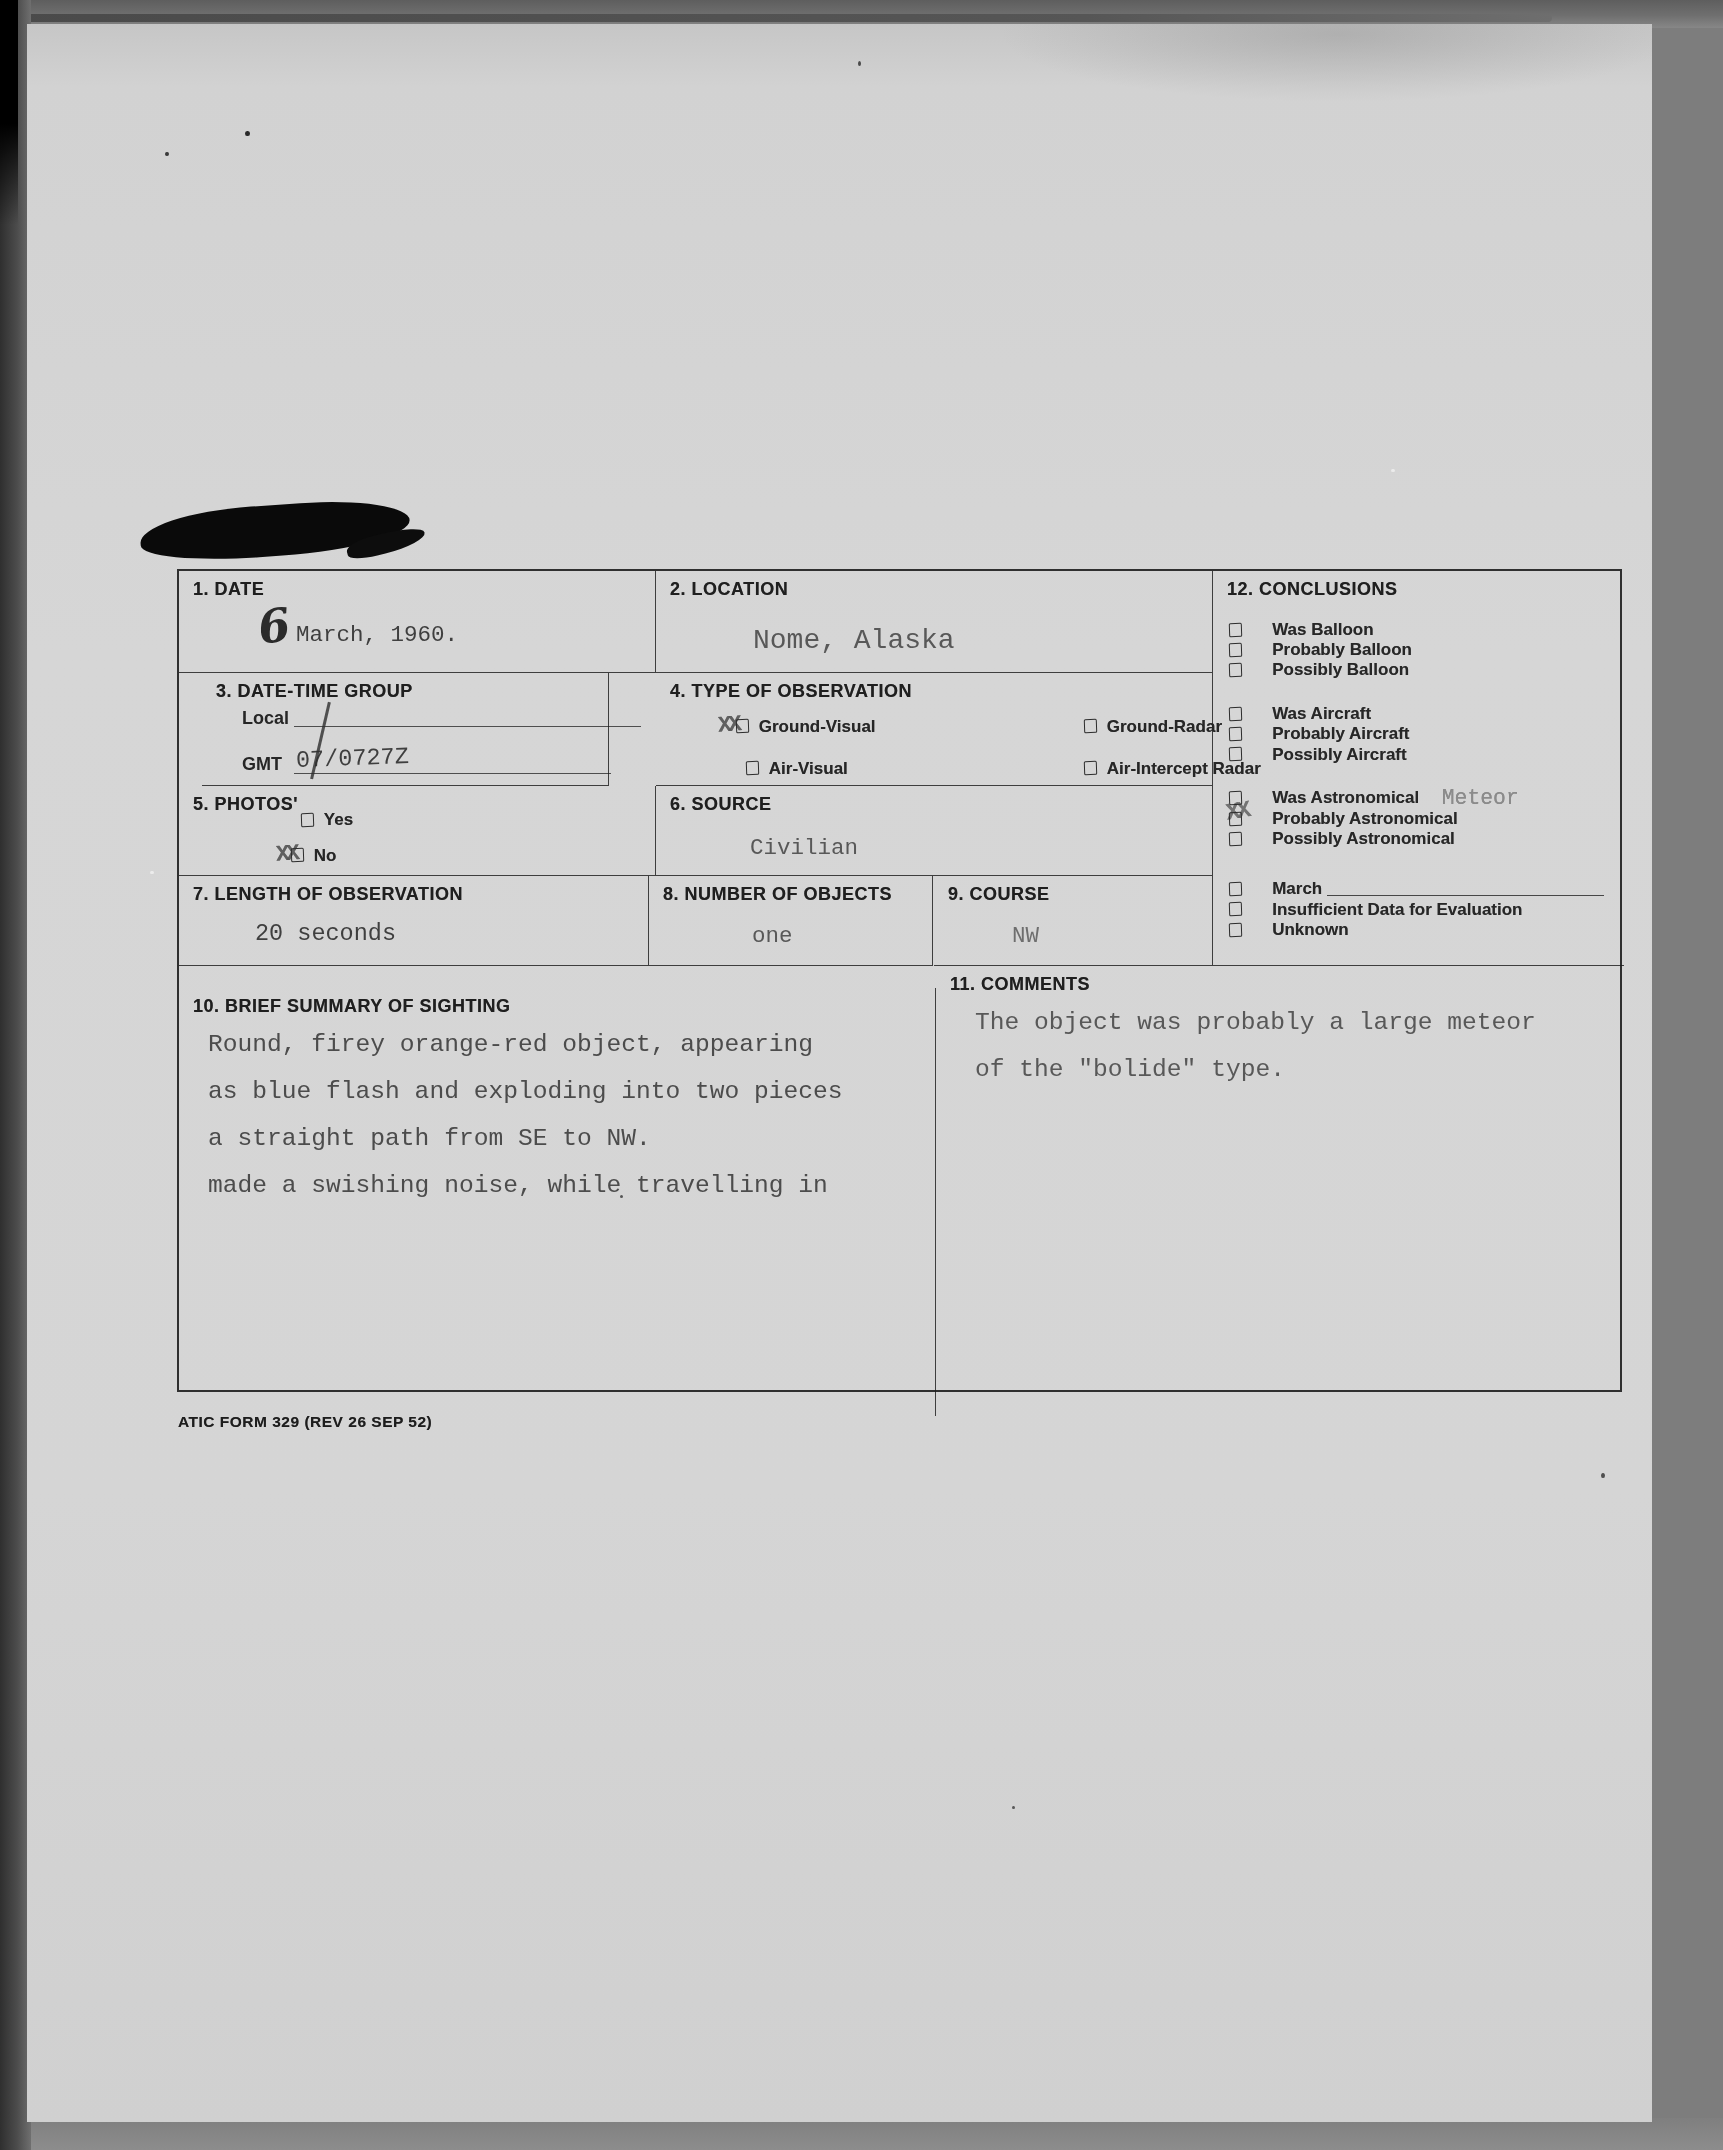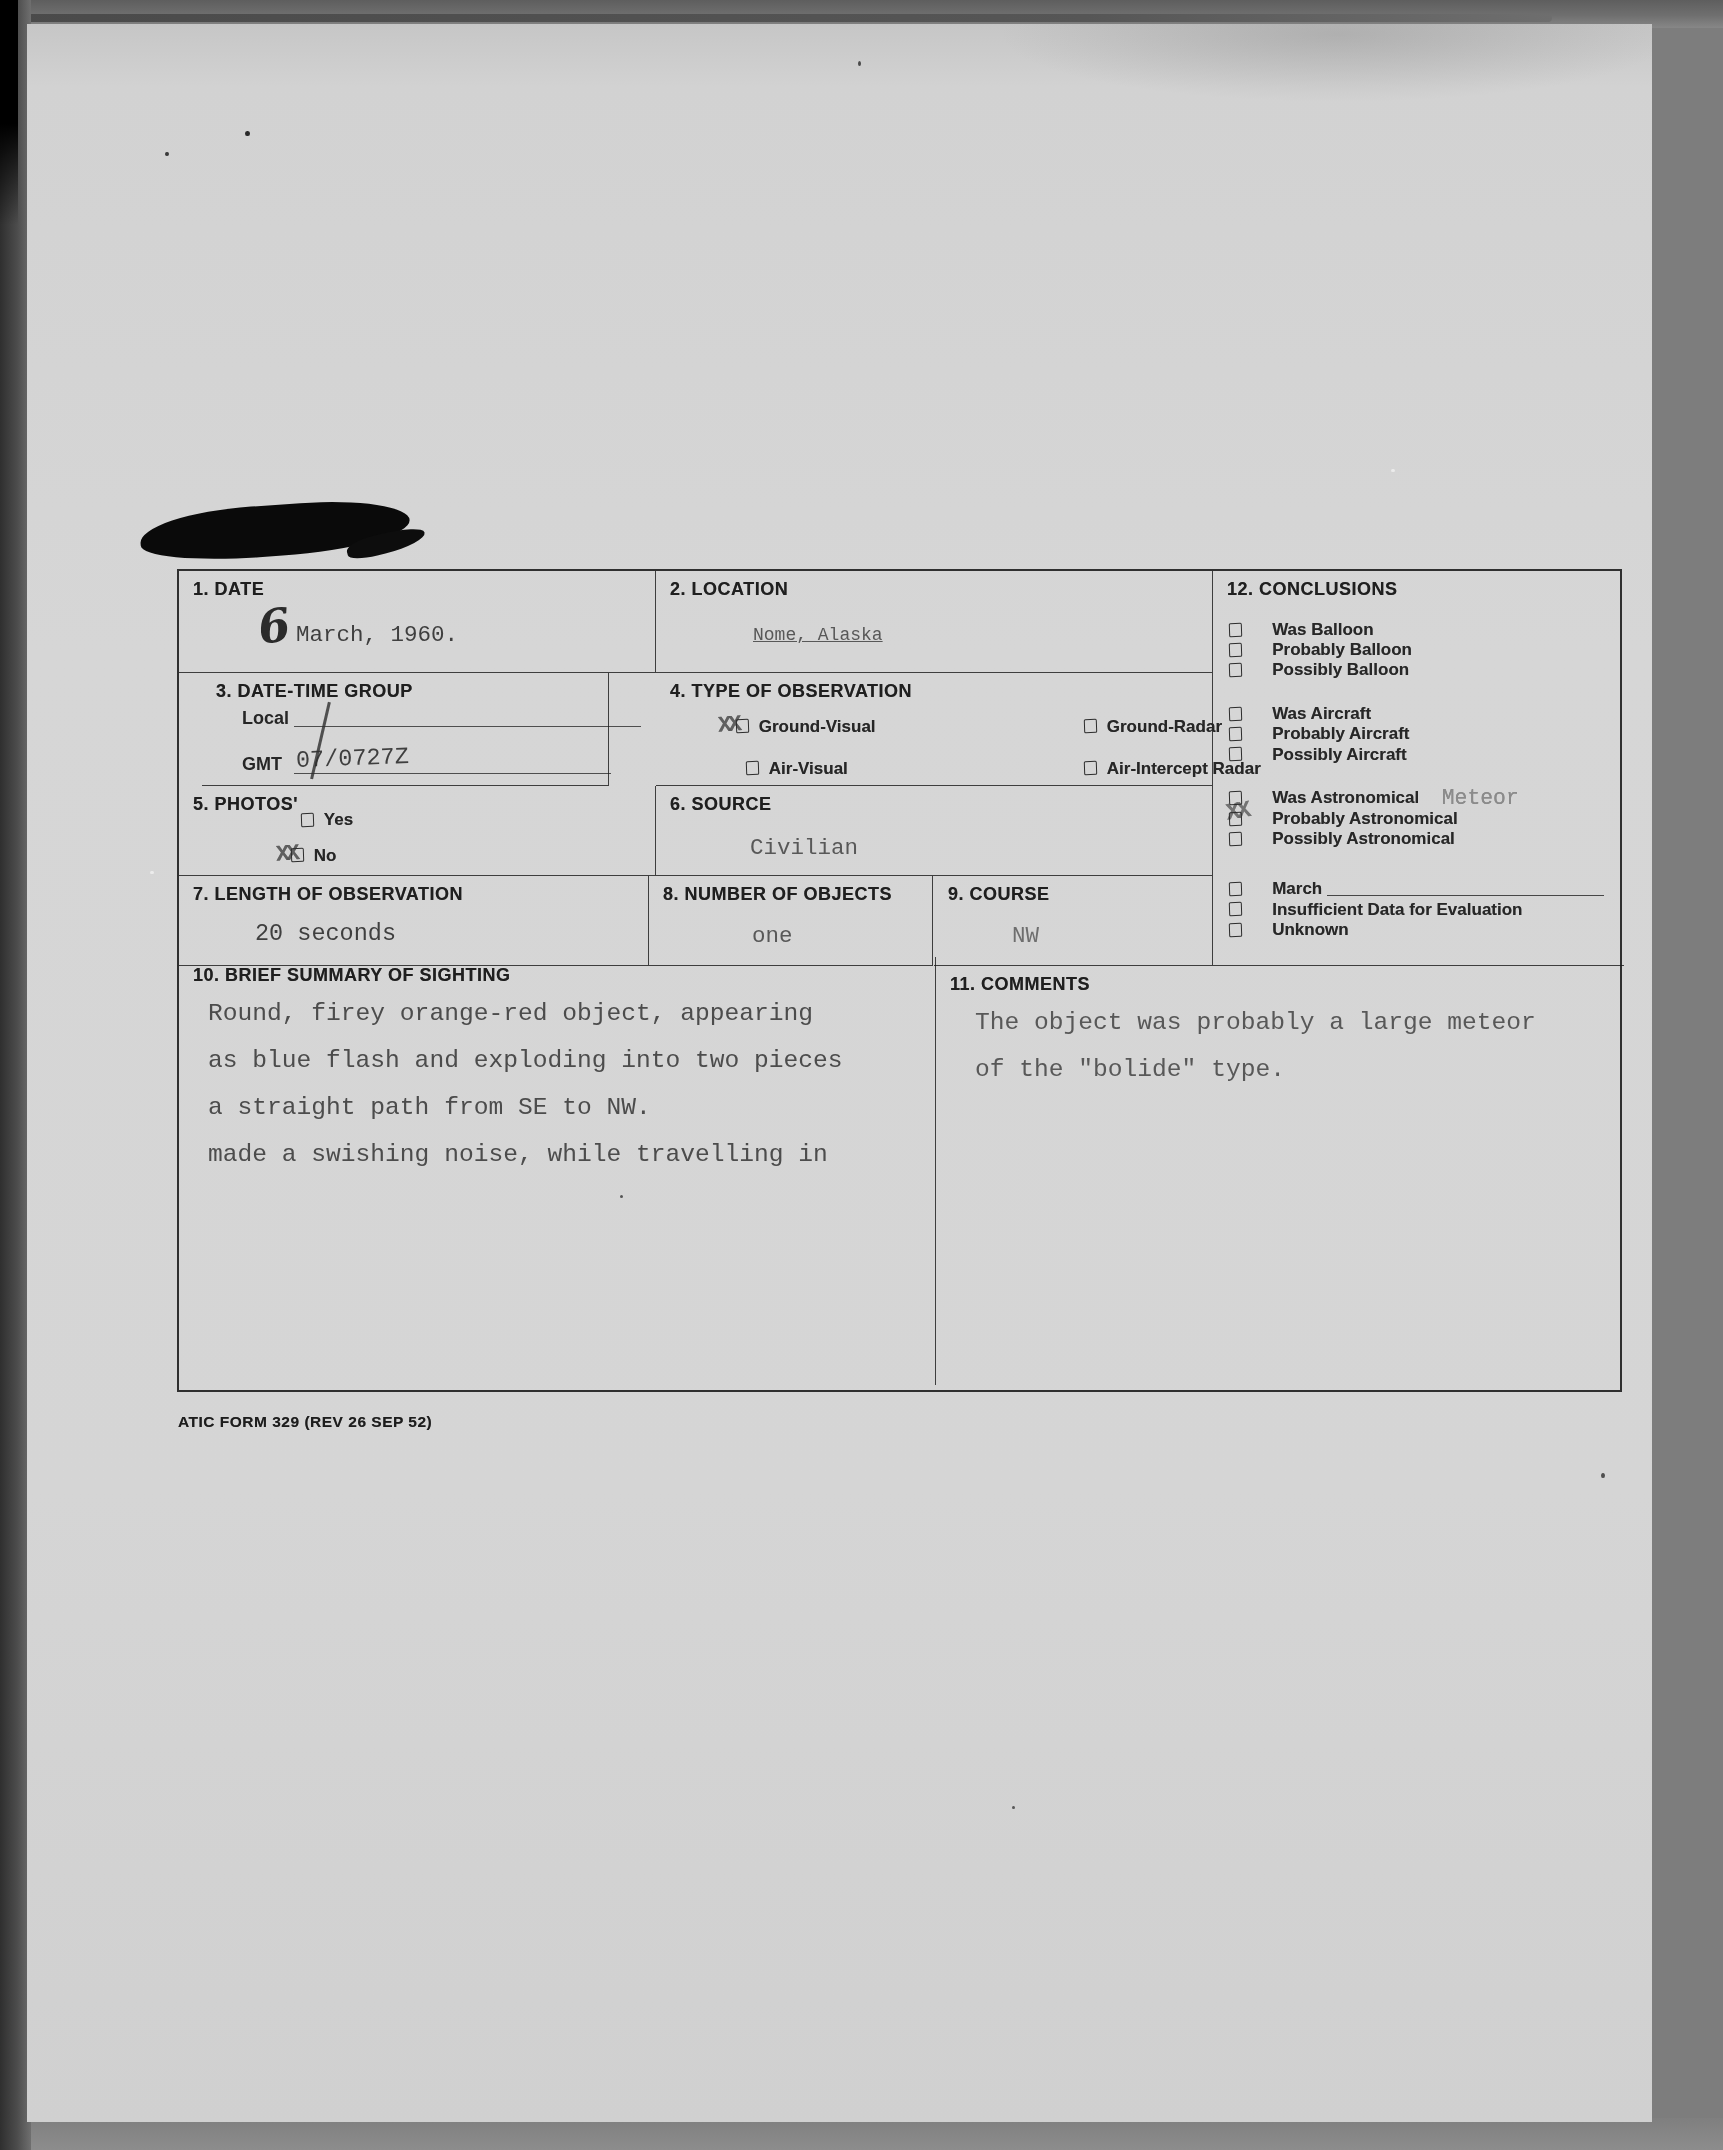--- a/index.html
+++ b/index.html
@@ -108,21 +108,21 @@
     <div class="card">
 
       <div class="cell br bb" style="left:0;top:0;width:477px;height:102px;">
         <div class="cell-label">1. DATE</div>
         <div class="value hand" style="left:79px;top:28px;font-size:46px;color:#2b2b2b;transform:rotate(-8deg);">6</div>
         <div class="value typed ink-dark" style="left:117px;top:51px;font-size:22.5px;">March, 1960.</div>
       </div>
 
       <div class="cell br bb" style="left:477px;top:0;width:557px;height:102px;">
         <div class="cell-label">2. LOCATION</div>
-        <div class="value typed ink-med" style="left:97px;top:54px;font-size:18px;text-decoration:underline;">Nome, Alaska</div>
+        <div class="value typed ink-med" style="left:97px;top:54px;font-size:28px;">Nome, Alaska</div>
       </div>
 
       <div class="cell bb" style="left:1034px;top:0;width:411px;height:395px;">
         <div class="cell-label">12. CONCLUSIONS</div>
         <div class="concl-list">
           <div class="concl-item">
               <span class="cb"></span>
               <span>Was Balloon</span>
             </div>
           <div class="concl-item">
@@ -232,21 +232,21 @@
       <div class="cell br bb" style="left:470px;top:305px;width:284px;height:90px;">
         <div class="cell-label">8. NUMBER OF OBJECTS</div>
         <div class="value typed ink-med" style="left:103px;top:47px;font-size:22.5px;">one</div>
       </div>
 
       <div class="cell br bb" style="left:755px;top:305px;width:279px;height:90px;">
         <div class="cell-label">9. COURSE</div>
         <div class="value typed ink-light" style="left:78px;top:47px;font-size:22.5px;">NW</div>
       </div>
 
-      <div class="cell br" style="left:0;top:386px;width:757px;height:428px;">
+      <div class="cell br" style="left:0;top:417px;width:757px;height:428px;">
         <div class="cell-label">10. BRIEF SUMMARY OF SIGHTING</div>
         <div class="lines" style="left:29px;top:33px;color:#4c4c4c;">
           <div>Round, firey orange-red object, appearing</div>
           <div>as blue flash and exploding into two pieces</div>
           <div>a straight path from SE to NW.</div>
           <div>made a swishing noise, while travelling in</div>
         </div>
       </div>
 
       <div class="cell" style="left:757px;top:395px;width:688px;height:428px;">

